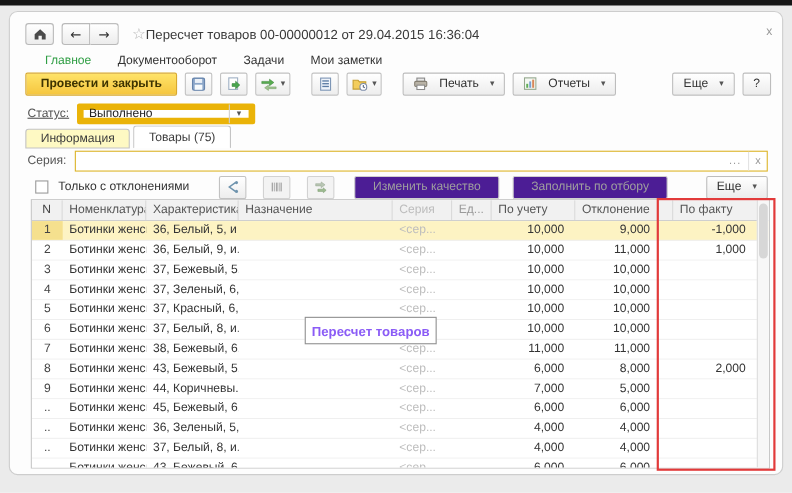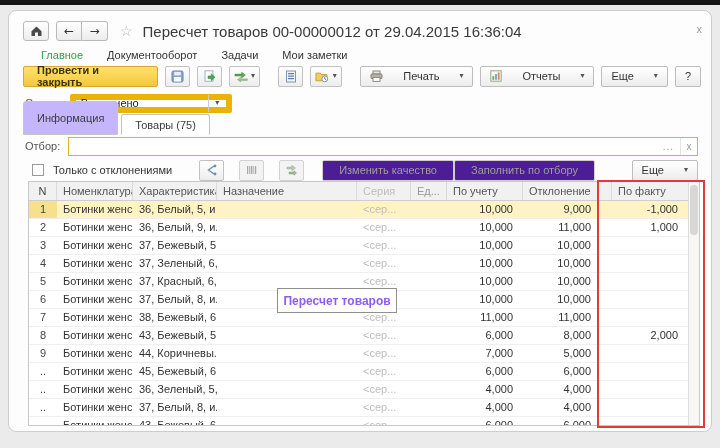--- a/index.html
+++ b/index.html
@@ -17,73 +17,73 @@
 
   
   .nav{position:absolute;top:9px;left:14px;height:22px;display:flex;align-items:center;}
   .navbtn{height:20px;min-width:26px;box-sizing:border-box;display:flex;align-items:center;justify-content:center;
     border:1px solid #b9b9b9;border-radius:3px;background:linear-gradient(#ffffff,#ececec);
     color:#333;font-family:"DejaVu Sans",sans-serif;font-size:12px;line-height:12px;}
   .navgroup{display:flex;margin-left:7px;}
   .navgroup .navbtn:first-child{border-radius:3px 0 0 3px;}
   .navgroup .navbtn:last-child{border-radius:0 3px 3px 0;border-left:none;}
   .star{margin-left:12px;color:#b3b3b3;font-size:14px;font-family:"DejaVu Sans",sans-serif;}
-  .title{margin-left:10px;font-size:15px;color:#3a3a3a;white-space:nowrap;}
+  .title{font-size:12px;color:#3a3a3a;white-space:nowrap;}
 
   
   .menubar{position:absolute;top:38px;left:32px;display:flex;gap:24px;}
   .menu-item{color:#333;}
   .menu-item.active{color:#2f9e44;}
 
   
   .toolbar{position:absolute;top:54px;left:14px;right:10px;height:22px;display:flex;align-items:center;}
   .btn-primary{height:21px;box-sizing:border-box;padding:0 13px;display:flex;align-items:center;
     background:linear-gradient(#ffe36a,#f5c63e);border:1px solid #d8a92f;border-radius:2px;
     font-weight:bold;color:#3d3300;}
   .iconbtn{height:21px;min-width:25px;box-sizing:border-box;margin-left:7px;padding:0 4px;
     border:1px solid #c2c2c2;border-radius:2px;background:linear-gradient(#ffffff,#ededed);
     display:flex;align-items:center;justify-content:center;gap:3px;}
   .caret{font-size:8px;color:#555;font-family:"DejaVu Sans",sans-serif;line-height:8px;}
   .tb-gap{width:12px;}
   .btn-plain{height:21px;box-sizing:border-box;padding:0 9px;margin-left:7px;
     border:1px solid #bdbdbd;border-radius:2px;background:linear-gradient(#ffffff,#ececec);
-    display:flex;align-items:center;gap:20px;color:#333;}
+    display:flex;align-items:center;gap:10px;color:#333;}
   .toolbar-right{margin-left:auto;display:flex;}
 
   
   .statusrow{position:absolute;top:82px;left:16px;display:flex;align-items:center;height:20px;}
   .statusrow .lbl{color:#555;margin-right:7px;text-decoration:underline;}
   .combo{width:162px;height:19px;box-sizing:border-box;border:6px solid #eab308;border-radius:2px;background:#fff;display:flex;align-items:center;justify-content:center;}
   .combo .val{flex:1;padding-left:5px;color:#222;}
   .combo .dd{width:17px;height:17px;border-left:1px solid #cfcfcf;display:flex;align-items:center;justify-content:center;}
 
   
   .tabs{position:absolute;top:103px;left:14px;display:flex;align-items:flex-end;height:21px;z-index:2;}
-  .tab{height:34px;box-sizing:border-box;padding:0 13px;display:flex;align-items:center;
-    border:1px solid #c4c4c4;background:#c4b5fd;border-radius:3px 3px 0 0;color:#3c3c3c;}
+  .tab{height:18px;box-sizing:border-box;padding:0 13px;display:flex;align-items:center;
+    border:1px solid #c4c4c4;background:#fef9c3;border-radius:3px 3px 0 0;color:#3c3c3c;}
   .tab + .tab{margin-left:3px;}
   .tab.active{height:21px;background:#fff;border-bottom:1px solid #fff;}
 
   
   .filterrow{position:absolute;top:125px;left:16px;right:13px;height:20px;display:flex;align-items:center;}
   .filterrow .lbl{color:#555;margin-right:8px;}
   .filterbox{flex:1;height:19px;box-sizing:border-box;border:1px solid #dcb429;background:#fff;display:flex;align-items:center;}
   .filterbox .value{flex:1;padding-left:4px;border-right:none;}
   .filterbox .dots{color:#999;padding:0 6px;font-size:10px;letter-spacing:1px;}
   .filterbox .clr{width:16px;height:17px;line-height:17px;text-align:center;color:#999;border-left:1px solid #e3e3e3;font-size:10px;}
 
   
   .controlsrow{position:absolute;top:148px;left:16px;right:13px;height:22px;display:flex;align-items:center;}
   .checkbox{width:12px;height:12px;box-sizing:border-box;border:1px solid #9a9a9a;background:#fff;margin-right:9px;margin-left:7px;}
   .chk-label{color:#333;}
   .smallbtns{display:flex;gap:15px;margin-left:20px;}
   .iconbtn.disabled{background:#f3f3f3;border-color:#d2d2d2;margin-left:0;}
   .btn-disabled{height:21px;box-sizing:border-box;padding:0 16px;border:1px solid #cfcfcf;border-radius:2px;
     background:#4c1d95;color:#9f9f9f;display:flex;align-items:center;}
-  .ml16{margin-left:18px;} .ml12{}
+  .ml16{margin-left:18px;} .ml12{margin-left:12px;}
 
   
   .tablewrap{position:absolute;top:170px;left:19px;width:672px;height:245px;box-sizing:border-box;
     border:1px solid #c8c8c8;background:#fff;overflow:hidden;}
   .thead{display:flex;height:18px;background:#f1f1f1;border-bottom:1px solid #cfcfcf;color:#555;}
   .thead .tcell{border-right:1px solid #dadada;line-height:18px;}
   .thead .tcell:last-child{border-right:none;}
   .trow{display:flex;height:17px;border-bottom:1px solid #efefef;background:#fff;}
   .tcell{box-sizing:border-box;padding-left:6px;line-height:17px;overflow:hidden;white-space:nowrap;}
   .c-n{width:28px;text-align:center;padding-left:0;color:#444;}
@@ -231,21 +231,21 @@
         </span>
     </div>
   </div>
 
   <div class="tabs">
     <div class="tab">Информация</div>
     <div class="tab active">Товары (75)</div>
   </div>
 
   <div class="filterrow">
-    <span class="lbl">Отбор:</span>
+    <span class="lbl">Серия:</span>
     <div class="filterbox">
       <span class="value"></span>
       <span class="dots">...</span>
       <span class="clr">x</span>
     </div>
   </div>
 
   <div class="controlsrow">
     <span class="checkbox"></span>
     <span class="chk-label">Только с отклонениями</span>

